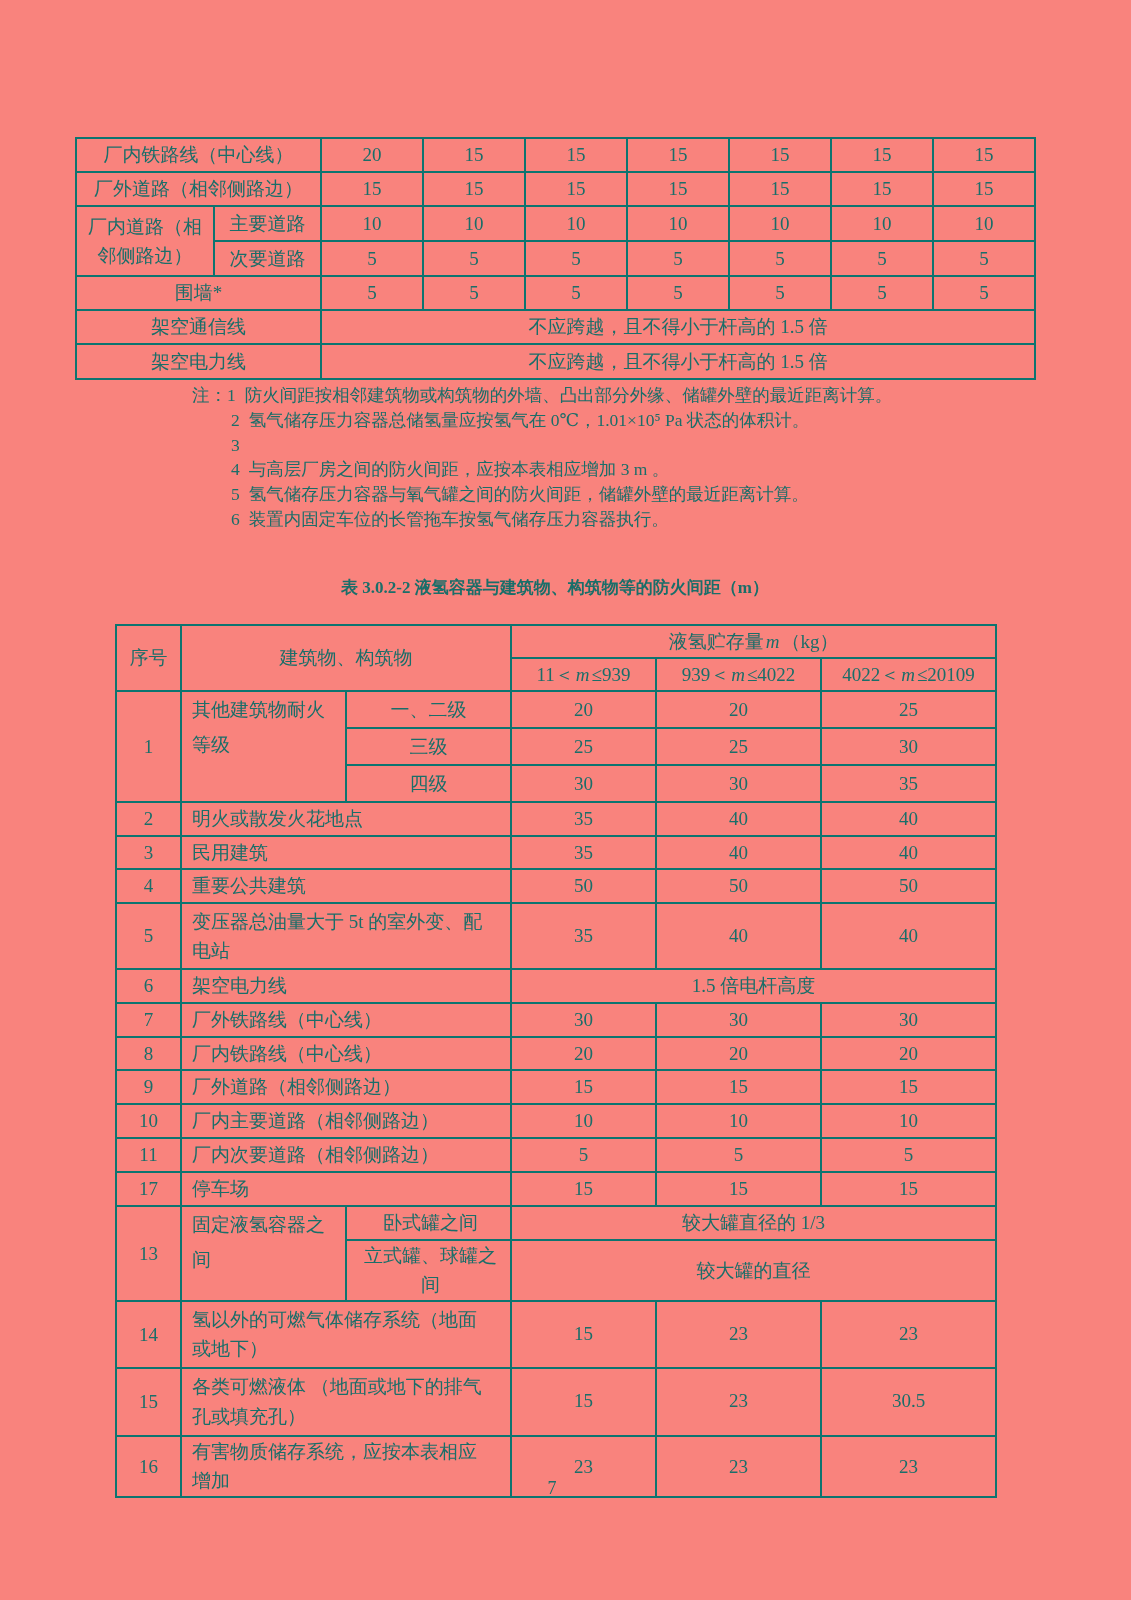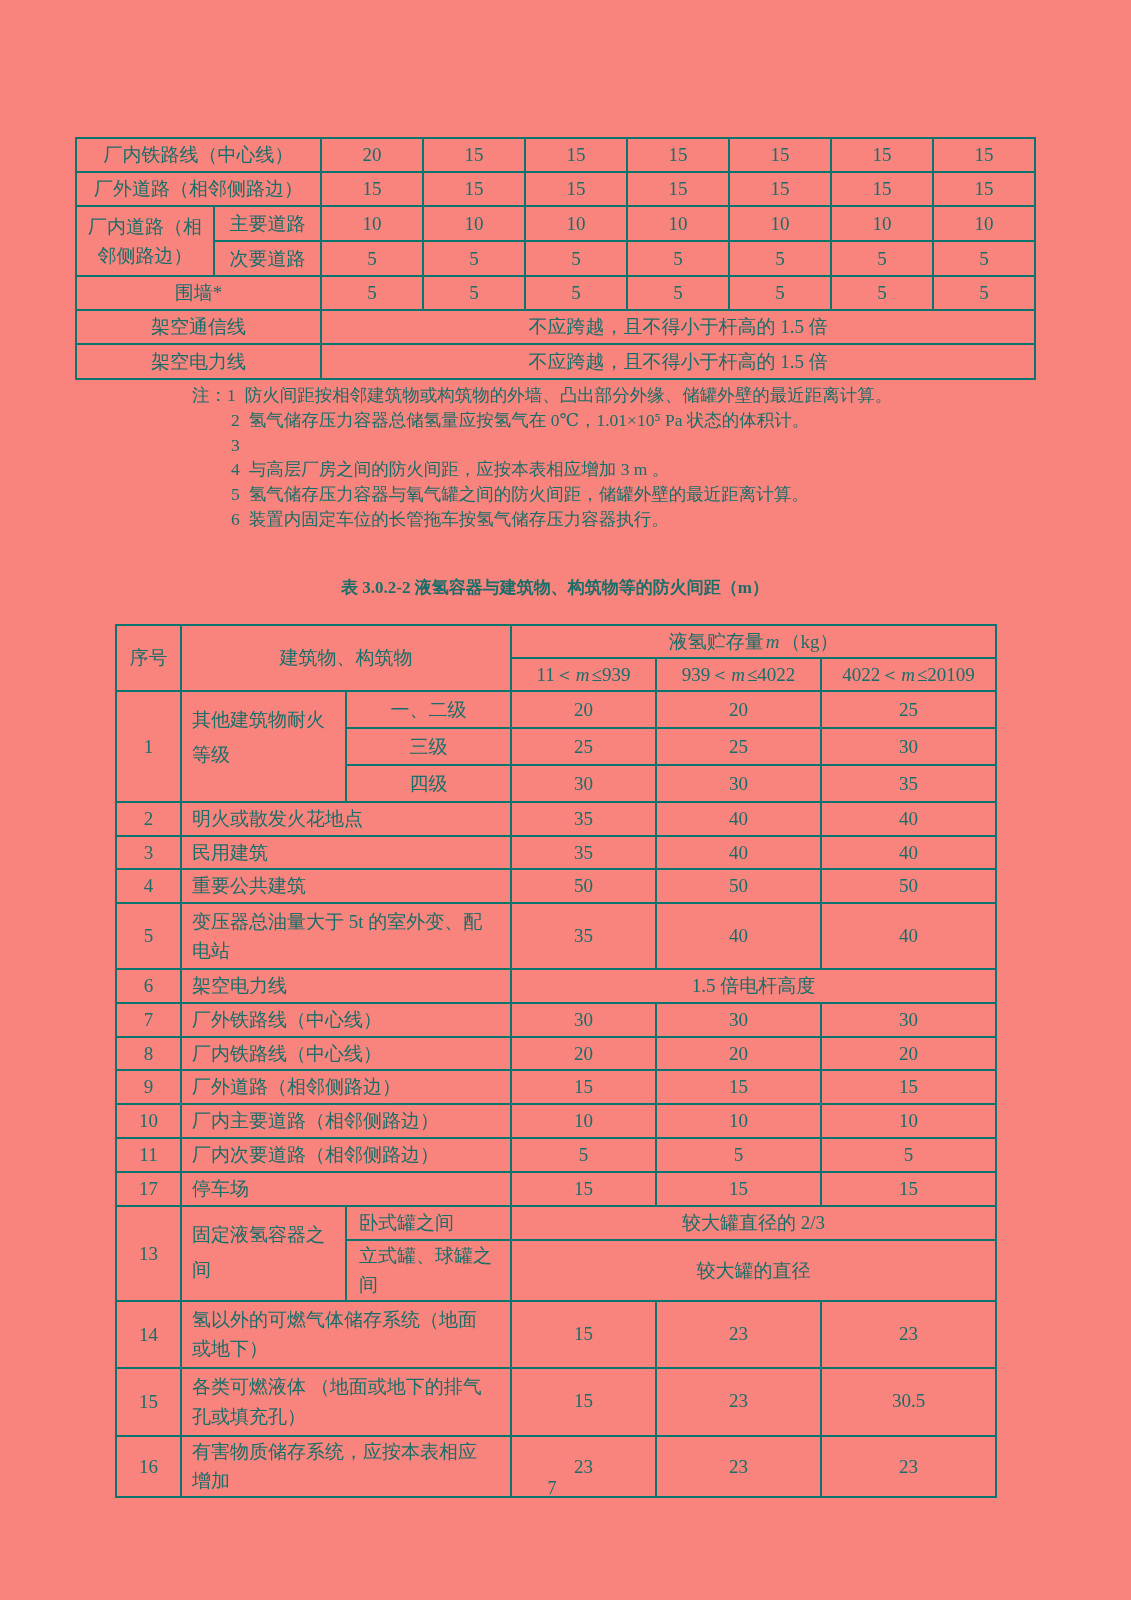--- a/index.html
+++ b/index.html
@@ -22,22 +22,22 @@
   .note-line.cont { padding-left: 39px; }
   .note-no { margin-right: 9px; }
 
   #table2-title { position: absolute; left: 115px; top: 576px; width: 880px; text-align: center; font-weight: bold; font-size: 17px; }
 
   #table2 { position: absolute; left: 115px; top: 612px; width: 880px; margin-top: 12px; }
   .h33 { height: 33px; } .h34 { height: 34px; } .h37 { height: 37px; }
   .h66 { height: 66px; } .h67 { height: 67px; } .h68 { height: 68px; }
 
   .tl { text-align: left; padding-left: 10px; padding-right: 18px; }
-  .tl2 { text-align: left; padding-left: 12px; padding-right: 8px; }
-  .va-top { vertical-align: top; padding-top: 10px; line-height: 1.85; }
+  .tl2 { text-align: center; padding-left: 12px; padding-right: 8px; }
+  .va-top { vertical-align: top; padding-top: 0; line-height: 1.85; }
 
   #page-number { position: absolute; top: 1478px; left: 0; width: 1104px; text-align: center; font-size: 18px; }
 </style>
 </head>
 <body>
 
 <table id="table1">
   <colgroup>
     <col style="width:138px">
       <col style="width:107px">
@@ -257,21 +257,21 @@
     <td colspan="2" class="tl">停车场</td>
     <td>15</td>
     <td>15</td>
     <td>15</td>
   </tr>
 
   <tr class="h34">
     <td rowspan="2">13</td>
     <td rowspan="2" class="tl va-top">固定液氢容器之间</td>
     <td class="tl2">卧式罐之间</td>
-    <td colspan="3">较大罐直径的 2/3</td>
+    <td colspan="3">较大罐直径的 1/3</td>
   </tr>
   <tr class="h34">
     <td class="tl2">立式罐、球罐之间</td>
     <td colspan="3">较大罐的直径</td>
   </tr>
 
   <tr class="h67">
     <td>14</td>
     <td colspan="2" class="tl">氢以外的可燃气体储存系统（地面或地下）</td>
     <td class="va-top" style="padding-top:14px">15</td>

